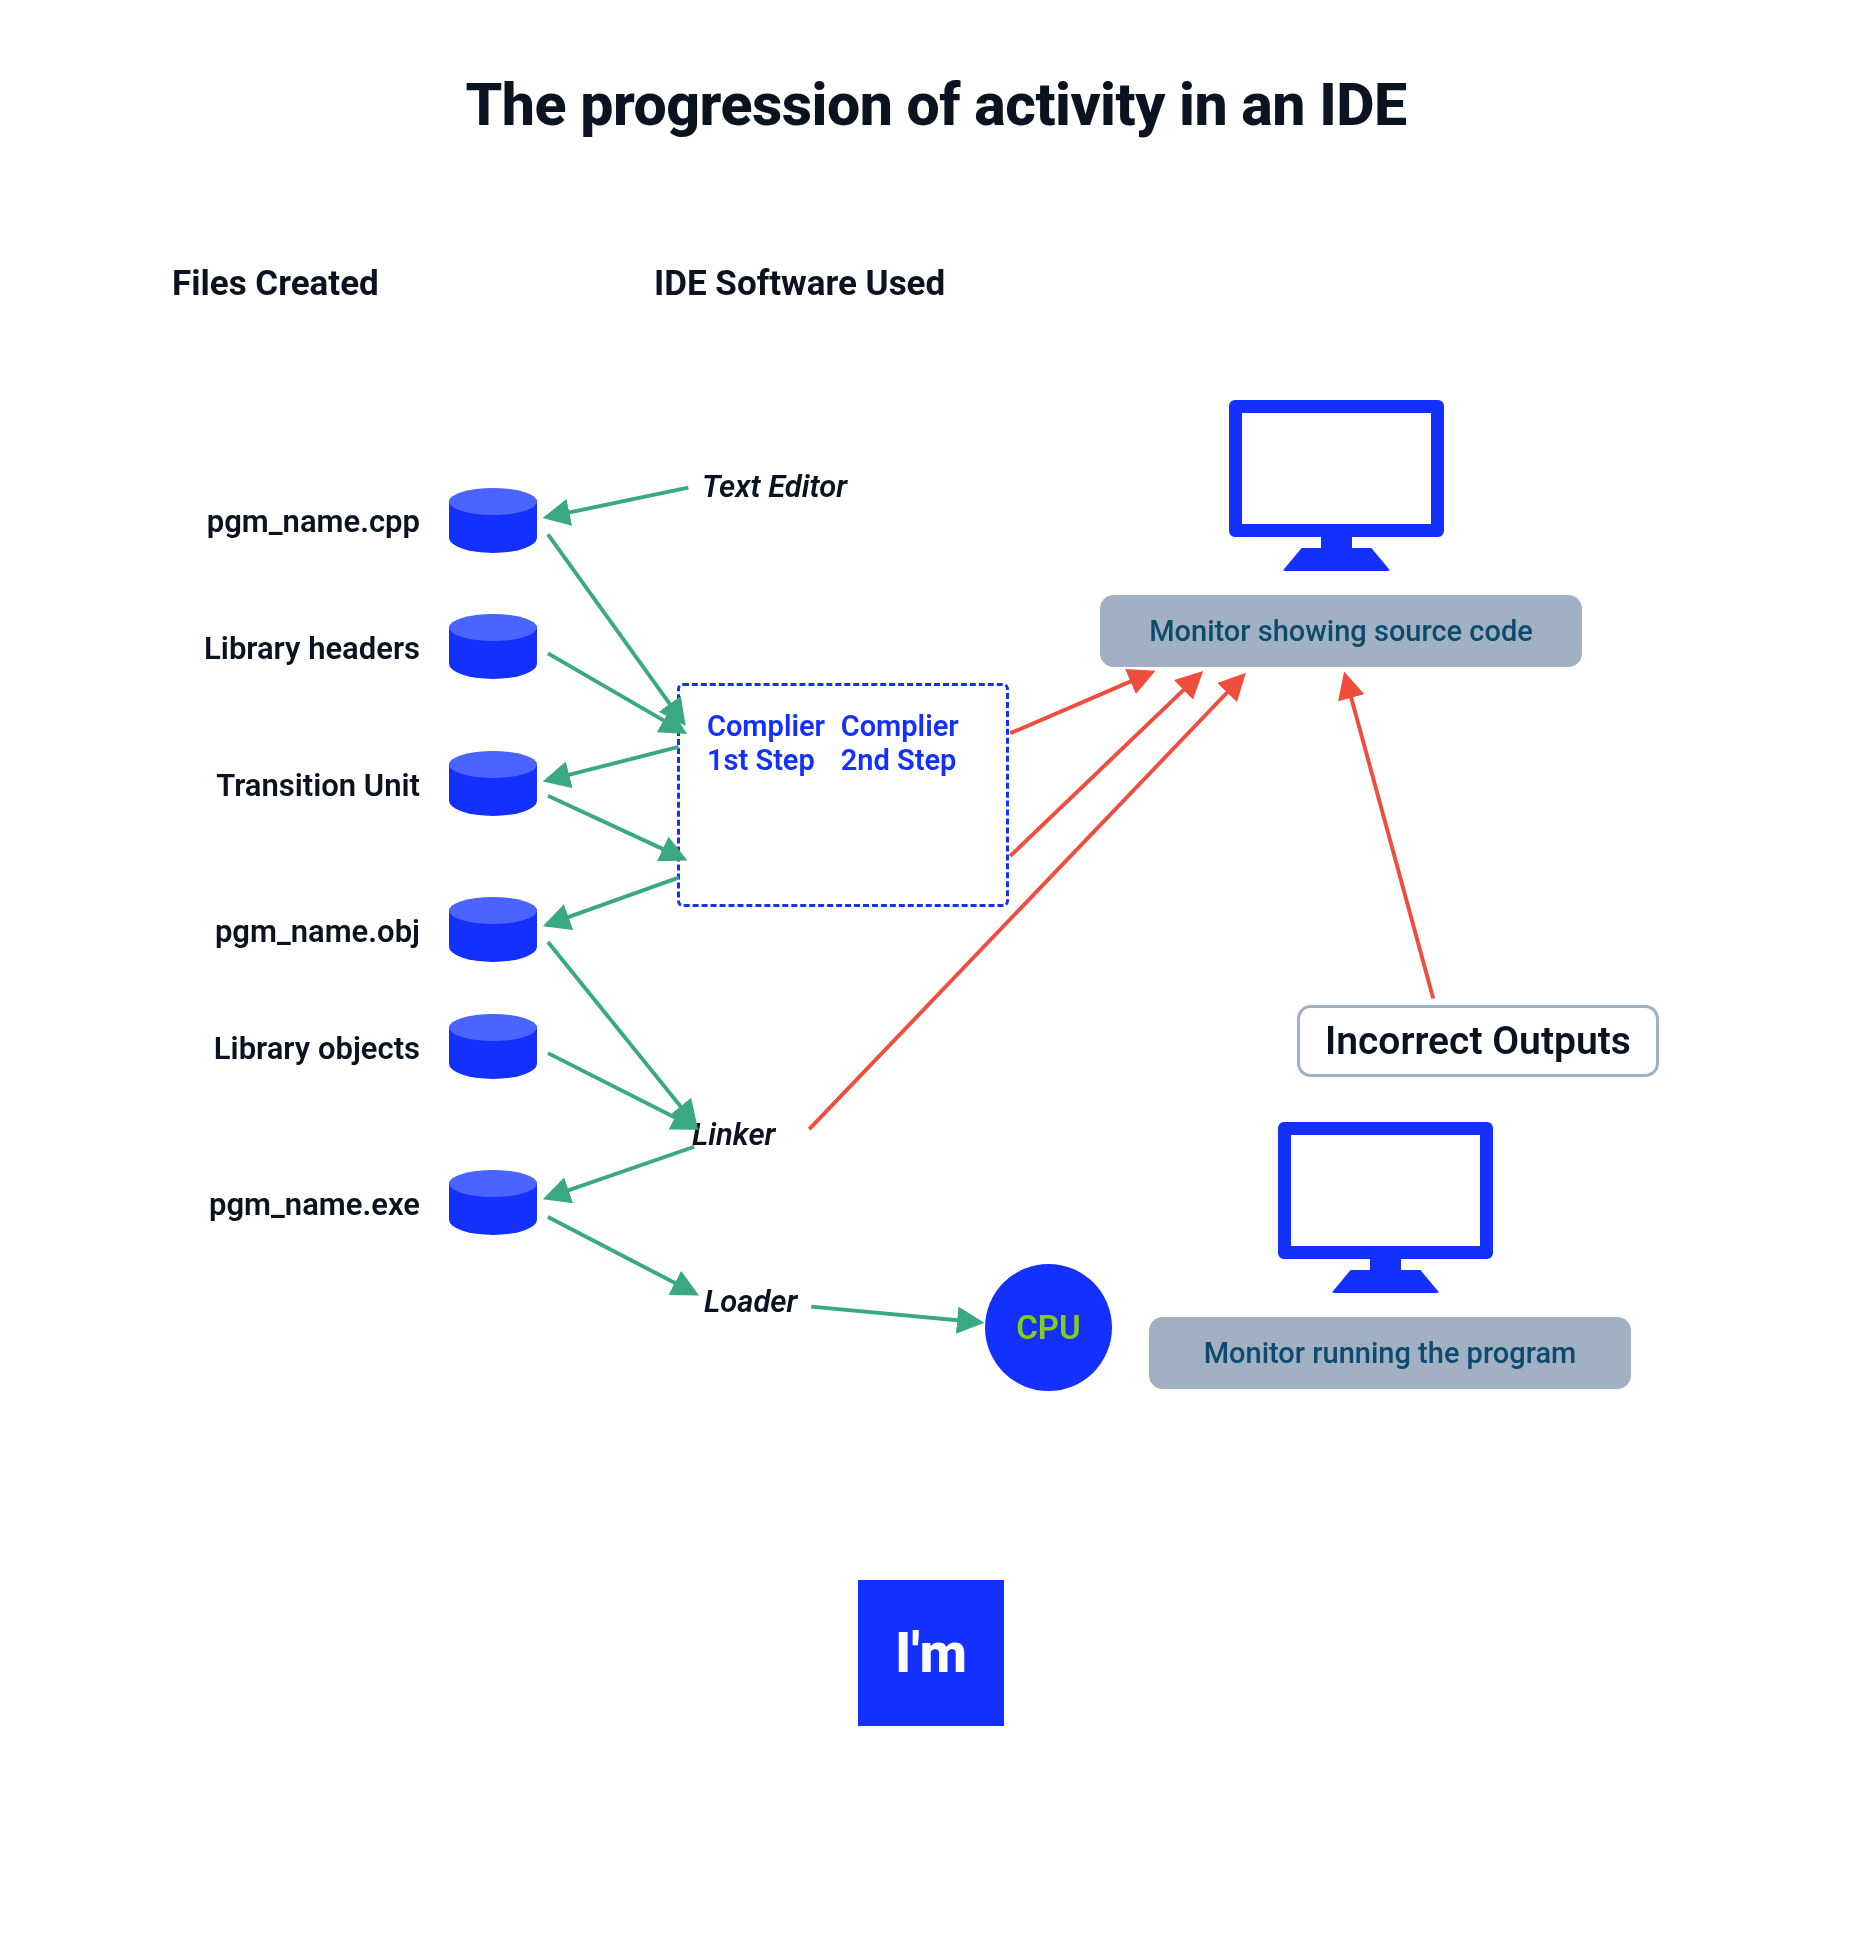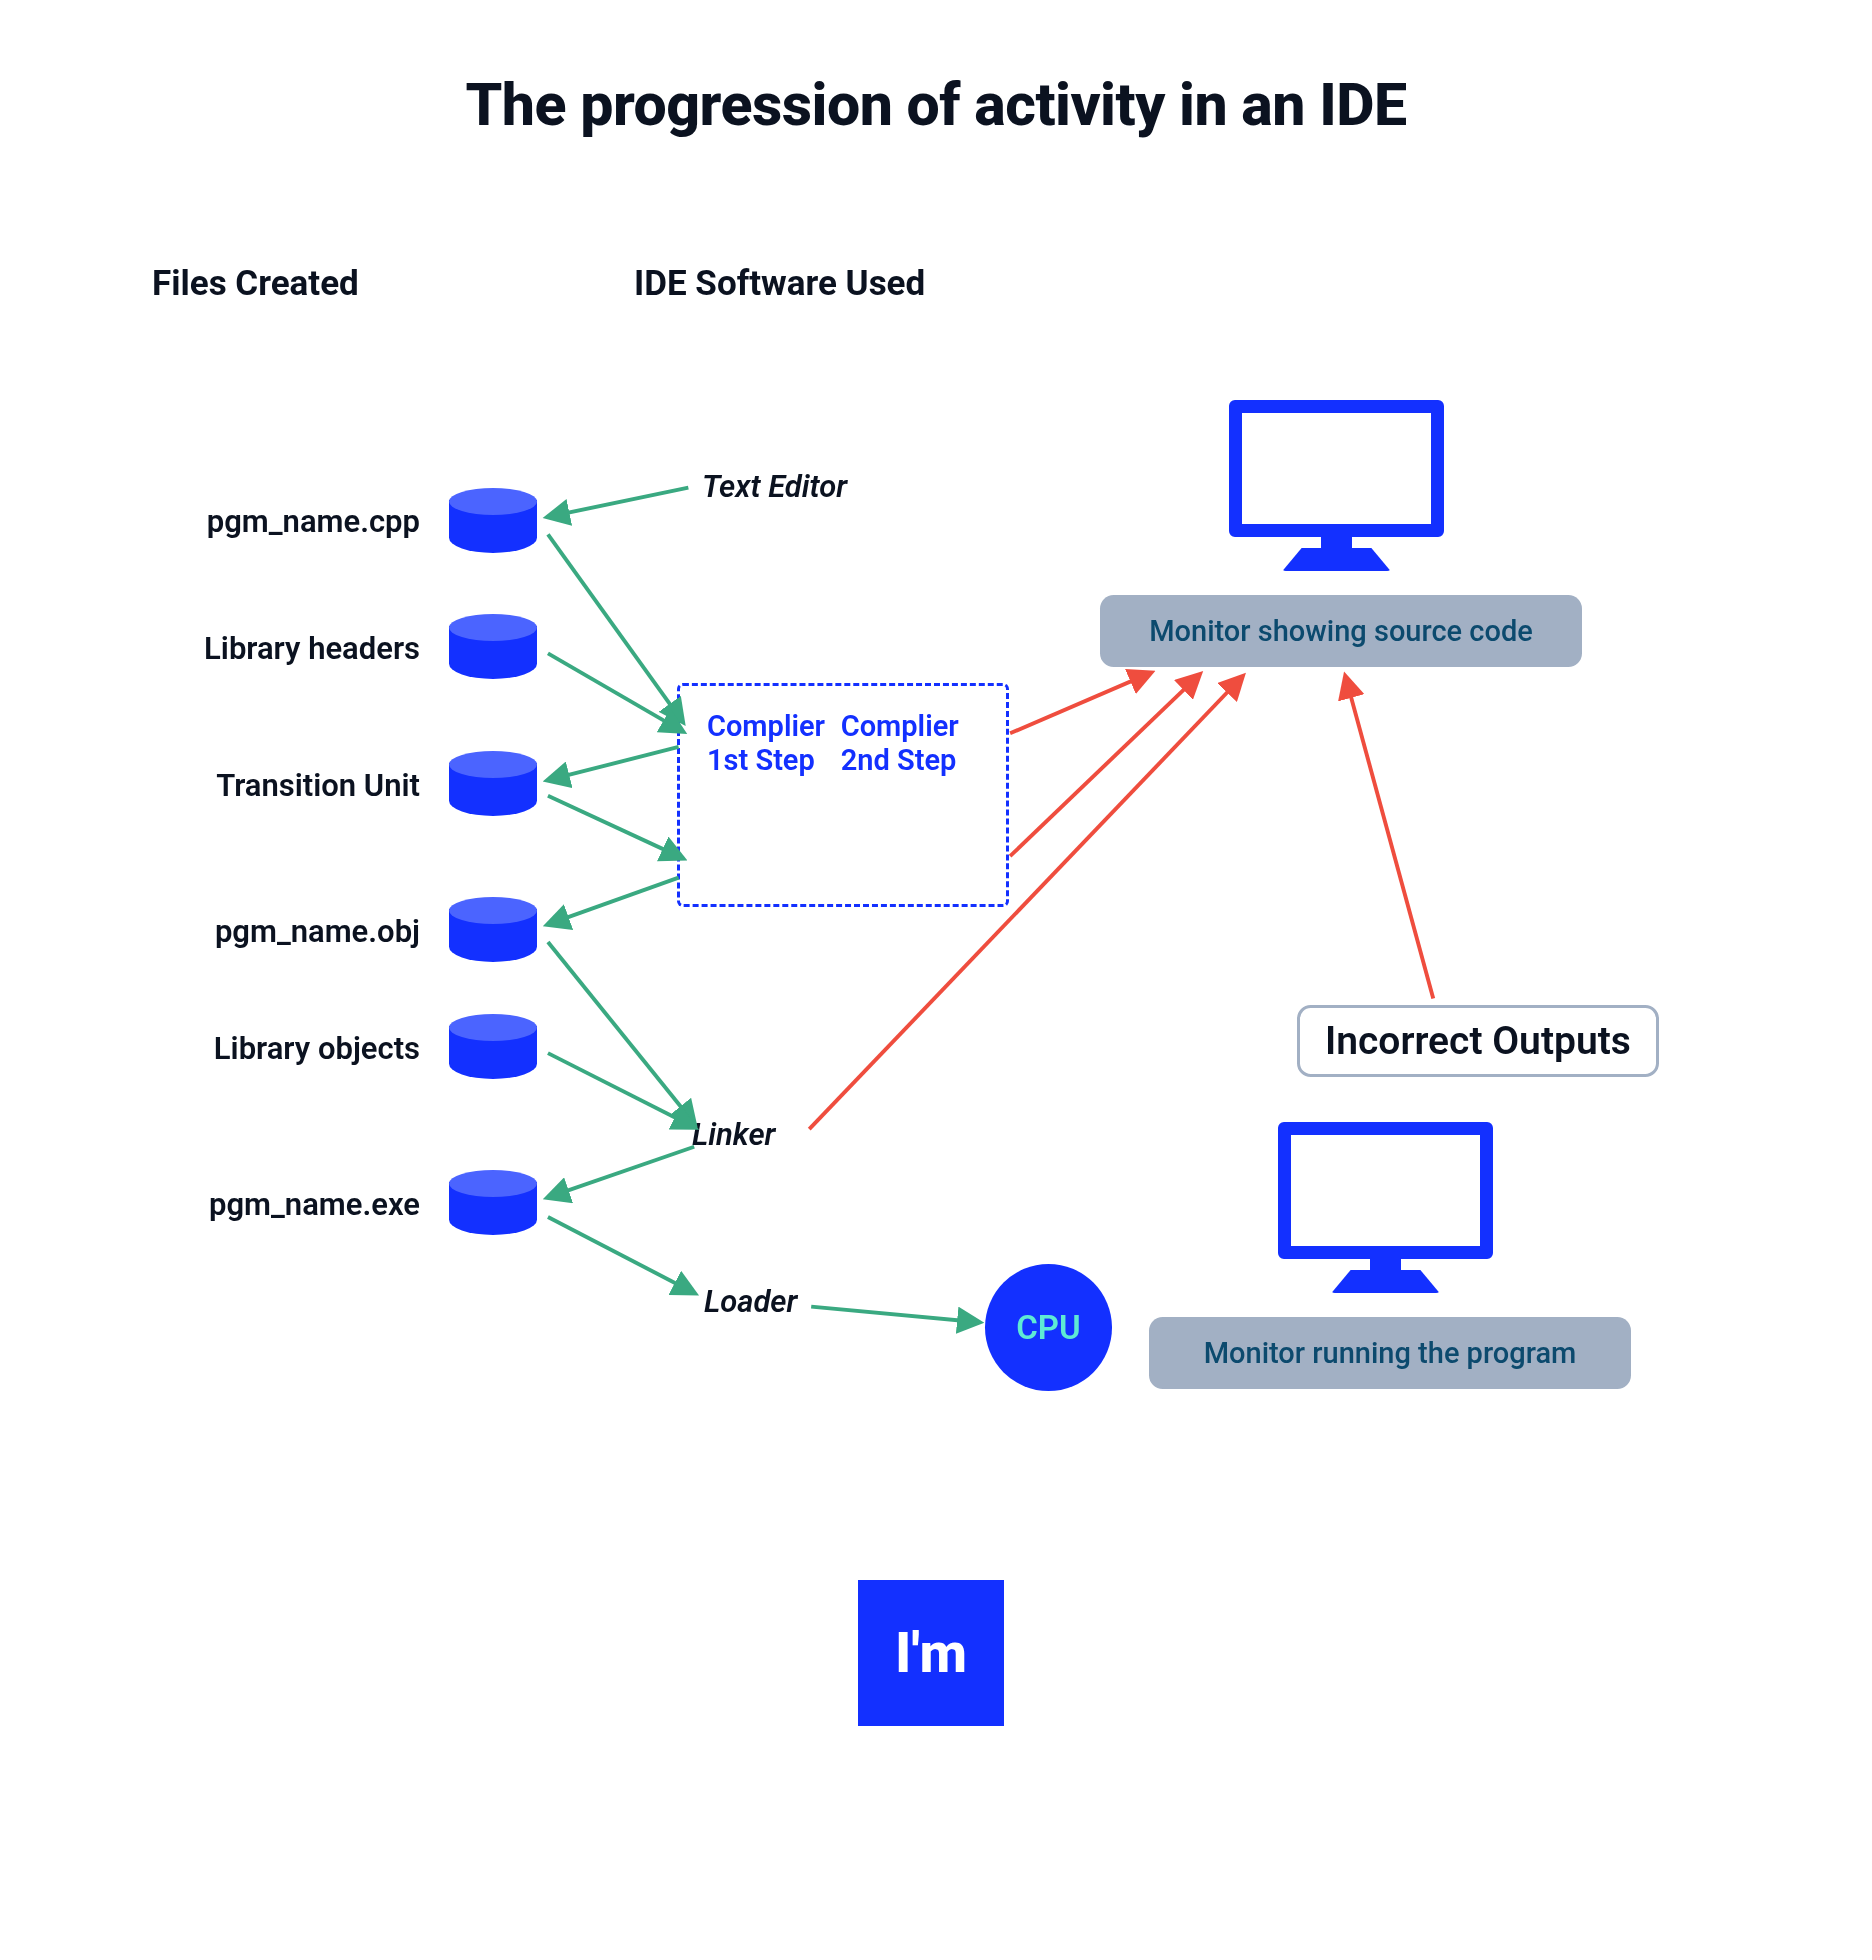--- a/index.html
+++ b/index.html
@@ -23,20 +23,21 @@
     font-size: 59px;
     font-weight: 800;
     color: #0b1220;
     letter-spacing: -0.5px;
   }
   .col-header {
     position: absolute;
     font-size: 35px;
     font-weight: 700;
     color: #0b1220;
+    margin-left: 20px;
   }
   .file-label {
     position: absolute;
     font-size: 31px;
     font-weight: 600;
     color: #0b1220;
     text-align: right;
     width: 293px;
   }
   .sw-label {
@@ -90,21 +91,21 @@
     padding: 0 25px;
     height: 72px;
     box-sizing: border-box;
   }
   .cpu-circle {
     position: absolute;
     width: 127px;
     height: 127px;
     background: #1330ff;
     border-radius: 50%;
-    color: #5eead4;
+    color: #84cc16;
     font-size: 33px;
     font-weight: 600;
     display: flex;
     align-items: center;
     justify-content: center;
   }
   .cylinder {
     position: absolute;
     width: 88px;
     height: 64px;

